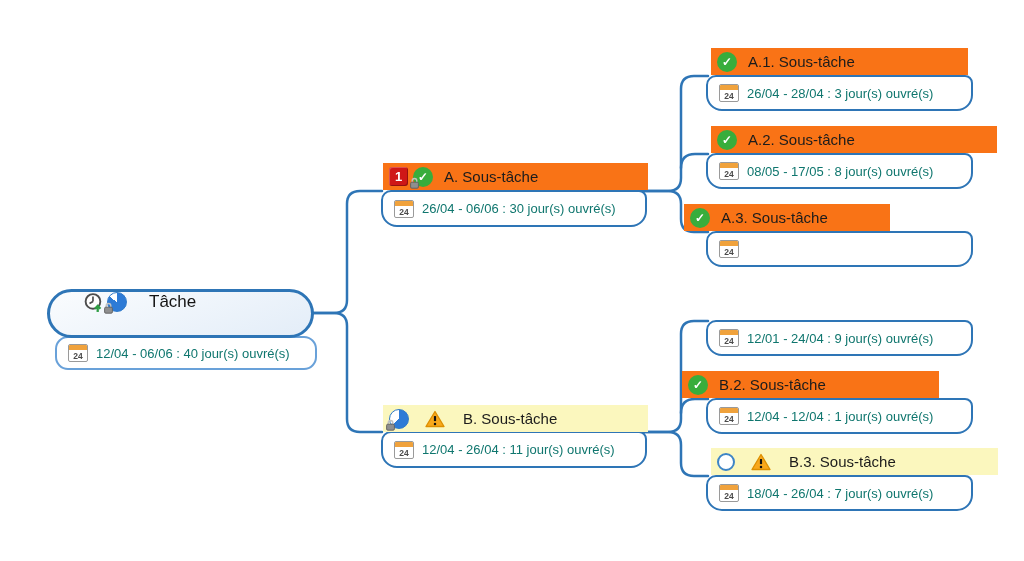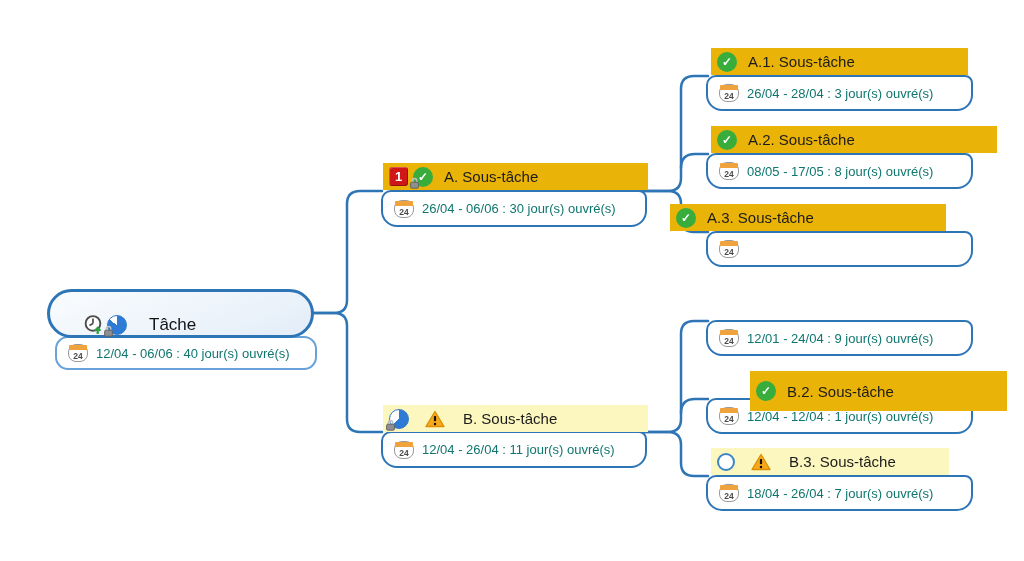--- a/index.html
+++ b/index.html
@@ -7,50 +7,50 @@
     position:relative; width:1024px; height:561px; background:#ffffff;
     font-family:"Liberation Sans", sans-serif; overflow:hidden;
   }
   svg.edges { position:absolute; left:0; top:0; z-index:0; }
 
   
   .block {
     position:absolute; z-index:2; display:flex; align-items:center; gap:5px;
     padding:0 6px; box-sizing:border-box;
   }
-  .block.green  { background:#eab308; }
+  .block.green  { background:#f97316; }
   .block.yellow { background:#FBF7BE;gap:12px; }
   .title { font-size:15px; color:#1c1c1c; white-space:nowrap; margin-left:6px; }
 
   
   .bubble {
     position:absolute; z-index:1; background:#fff;
     border:2px solid #2E75B6; border-radius:10px 8px 16px 16px;
     display:flex; align-items:center; gap:8px; padding:0 8px 0 11px;
     box-sizing:border-box;
   }
   .dates { font-size:13px; color:#0f766e; white-space:nowrap; }
 
   
   .root-pill {
     position:absolute; z-index:3; left:47px; top:289px; width:267px; height:49px;
     border:3px solid #2E75B6; border-radius:26px;
     background:linear-gradient(160deg,#fafcfe 0%,#e3edf8 100%);
-    display:flex; align-items:flex-end; padding:0 0 0 33px; box-sizing:border-box;
+    display:flex; align-items:flex-start; padding:0 0 0 33px; box-sizing:border-box;
   }
   .root-title { font-size:17px; color:#141414; margin-left:22px; white-space:nowrap; }
   .root-bubble {
     left:55px; top:336px; width:262px; height:34px;
     border:2px solid #69A1D9; border-radius:13px;
   }
 
   
   .cal {
     position:relative; width:20px; height:18px; background:#fff;
-    border:1.5px solid #9a9a9a; border-radius:8px; box-sizing:border-box; flex:0 0 auto;
+    border:1.5px solid #9a9a9a; border-radius:2px; box-sizing:border-box; flex:0 0 auto;
   }
   .cal-top { position:absolute; top:0; left:0; right:0; height:5px; background:#F0A23C; border-radius:1px 1px 0 0; }
   .cal-num { position:absolute; left:0; right:0; bottom:0; text-align:center; font-size:8.5px; font-weight:bold; color:#4a4a4a; }
 
   
   .icon-check {
     width:20px; height:20px; border-radius:50%; background:#38AD3C; color:#fff;
     display:flex; align-items:center; justify-content:center;
     font-size:12px; font-weight:bold; flex:0 0 auto;
   }
@@ -171,52 +171,52 @@
     <span class="title">A.2. Sous-tâche</span>
   </div>
   <div class="bubble" style="left:706px;top:153px;width:267px;height:36px">
     <span class="cal">
         <span class="cal-top"></span>
         <span class="cal-num">24</span>
       </span>
     <span class="dates">08/05 - 17/05 : 8 jour(s) ouvré(s)</span>
   </div>
 
-  <div class="block green" style="left:670px;top:204px;width:276px;height:27px">
+  <div class="block green" style="left:684px;top:204px;width:206px;height:27px">
     <span class="icon-check"></span>
     <span class="title">A.3. Sous-tâche</span>
   </div>
   <div class="bubble" style="left:706px;top:231px;width:267px;height:36px">
     <span class="cal">
         <span class="cal-top"></span>
         <span class="cal-num">24</span>
       </span>
   </div>
 
   <div class="bubble" style="left:706px;top:320px;width:267px;height:36px">
     <span class="cal">
         <span class="cal-top"></span>
         <span class="cal-num">24</span>
       </span>
     <span class="dates">12/01 - 24/04 : 9 jour(s) ouvré(s)</span>
   </div>
 
-  <div class="block green" style="left:750px;top:371px;width:257px;height:40px">
+  <div class="block green" style="left:682px;top:371px;width:257px;height:27px">
     <span class="icon-check"></span>
     <span class="title">B.2. Sous-tâche</span>
   </div>
   <div class="bubble" style="left:706px;top:398px;width:267px;height:36px">
     <span class="cal">
         <span class="cal-top"></span>
         <span class="cal-num">24</span>
       </span>
     <span class="dates">12/04 - 12/04 : 1 jour(s) ouvré(s)</span>
   </div>
 
-  <div class="block yellow" style="left:711px;top:448px;width:238px;height:27px">
+  <div class="block yellow" style="left:711px;top:448px;width:287px;height:27px">
     <span class="icon-circle"></span>
     <svg width="20" height="18" viewBox="0 0 24 21" style="margin-left:4px">
       <path d="M12 1.5 L22.8 19.5 H1.2 Z" fill="#F8A81C" stroke="#DD8F00" stroke-width="1.6" stroke-linejoin="round"></path>
       <path d="M12 7 V13" stroke="#111" stroke-width="2.6"></path>
         <circle cx="12" cy="16.4" r="1.5" fill="#111"></circle>
     </svg>
     <span class="title">B.3. Sous-tâche</span>
   </div>
   <div class="bubble" style="left:706px;top:475px;width:267px;height:36px">
     <span class="cal">

